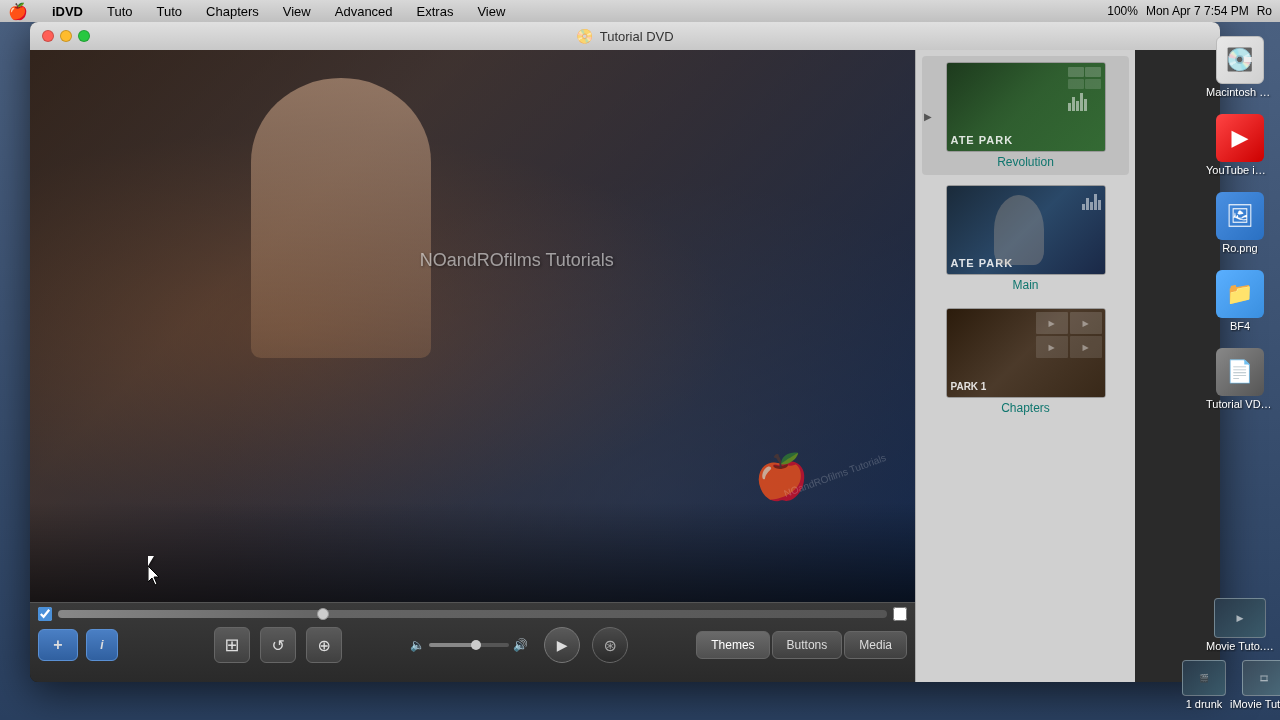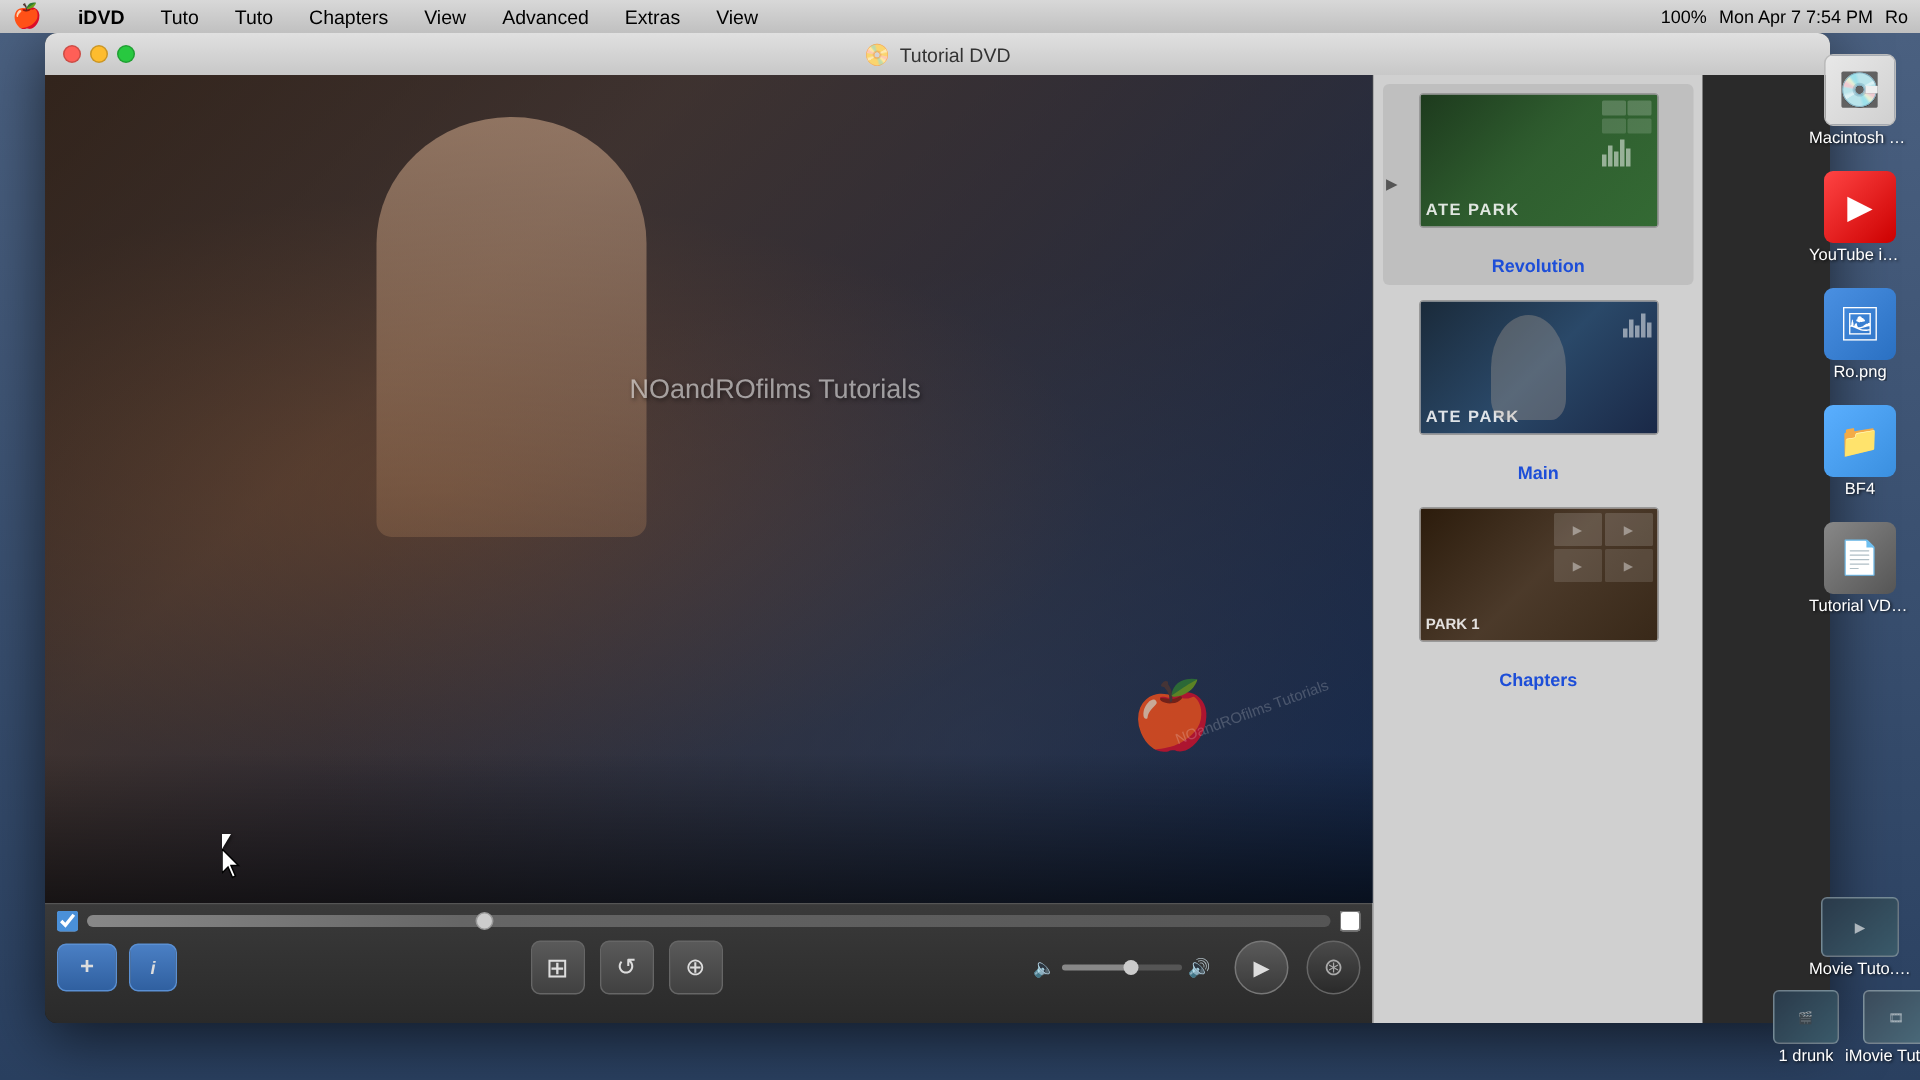--- a/index.html
+++ b/index.html
@@ -386,23 +386,22 @@
       align-items: center;
       justify-content: center;
       font-size: 10px;
       color: rgba(255,255,255,0.7);
       position: relative;
       overflow: hidden;
     }
 
     .theme-label {
       font-size: 12px;
-      color: #1d4ed8;
-      font-weight: 700;
-      margin-top: 15px;
+      color: #0f766e;
+      font-weight: 400;
     }
 
     
     .thumb-revolution {
       background: linear-gradient(135deg, #2a3a2a 0%, #3a5a3a 50%, #1a2a1a 100%);
     }
     .thumb-main {
       background: linear-gradient(135deg, #1a2a3a 0%, #2a3a5a 50%, #1a1a2a 100%);
     }
     .thumb-chapters {
@@ -683,20 +682,31 @@
           </div>
 
           <div class="play-btn">
             <span>▶</span>
           </div>
 
           <div class="spinner-btn">
             <span>⊛</span>
           </div>
 
+          <div class="tabs-section">
+            <div class="tab-btn tab-btn-active">
+              <span>Themes</span>
+            </div>
+            <div class="tab-btn">
+              <span>Buttons</span>
+            </div>
+            <div class="tab-btn">
+              <span>Media</span>
+            </div>
+          </div>
 
         </div>
       </div>
     </div>
 
     <div class="themes-panel">
 
 
       <div class="themes-list">
 

